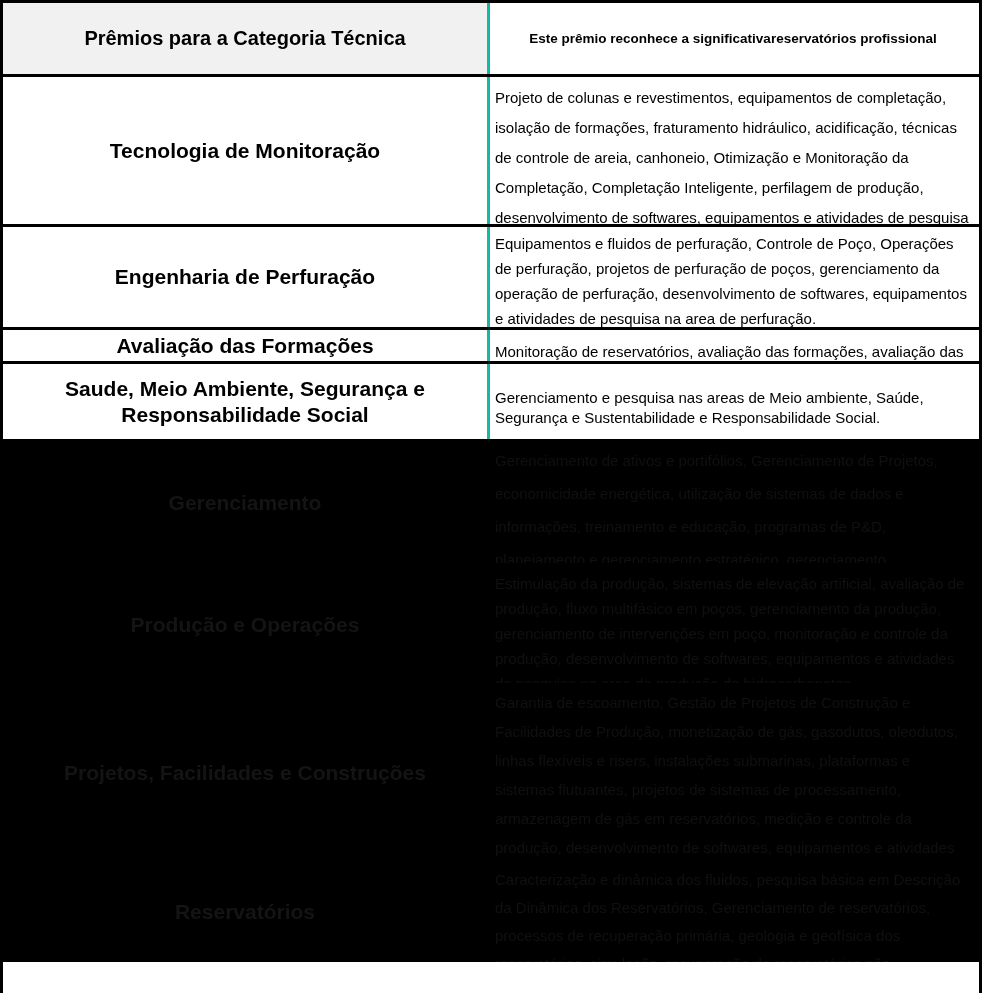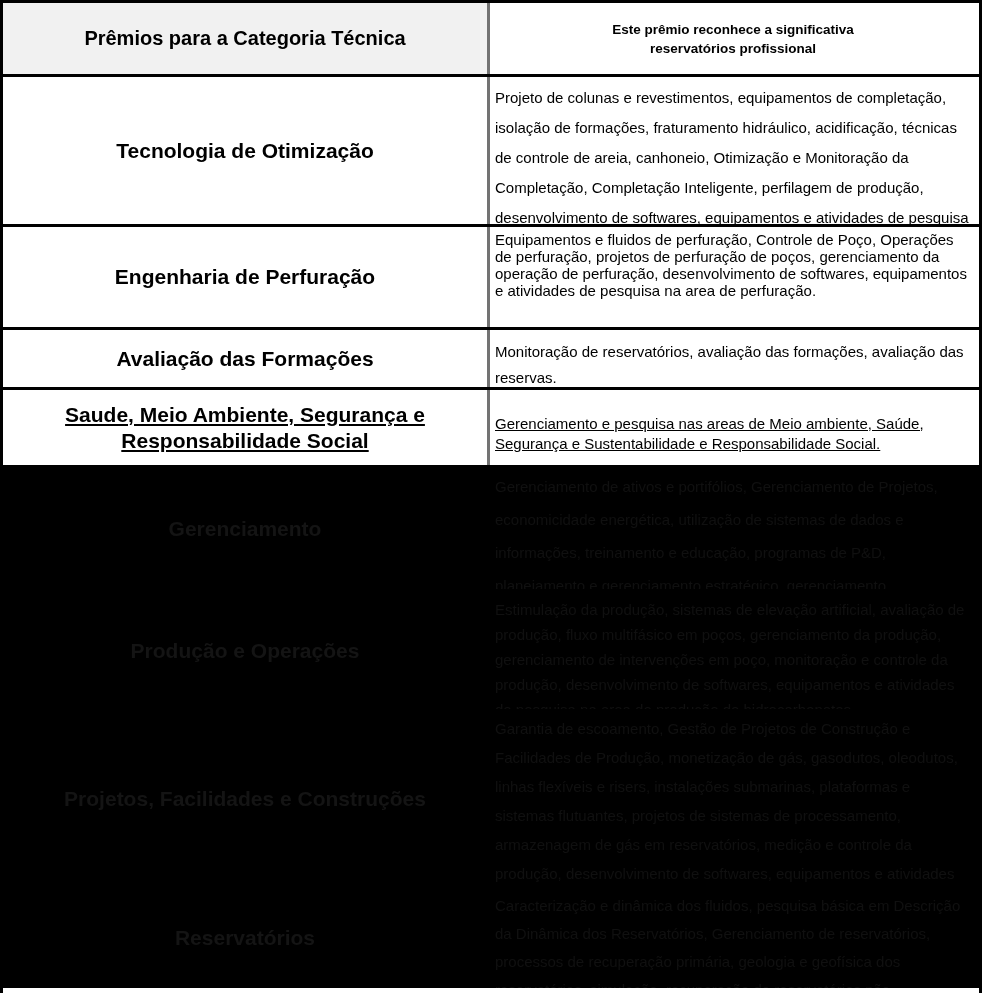--- a/index.html
+++ b/index.html
@@ -5,34 +5,34 @@
   html,body{margin:0;padding:0;background:#ffffff;}
   body{font-family:"Liberation Sans", sans-serif; color:#000;}
   .tbl{
     width:982px;height:993px;box-sizing:border-box;
     border-left:3px solid #000;border-right:3px solid #000;border-top:3px solid #000;
     background:#fff;overflow:hidden;
   }
   .row{display:flex;box-sizing:border-box;width:976px;}
   .sep{border-bottom:3px solid #000;}
   .cell{box-sizing:border-box;overflow:hidden;}
-  .left{width:487px;border-right:3px solid #737373;display:flex;align-items:center;justify-content:center;text-align:center;}
+  .left{width:487px;border-right:3px solid #14b8a6;display:flex;align-items:center;justify-content:center;text-align:center;}
   .right{width:486px;}
   
   .hdr{height:74px;}
   .hdr .left{background:#f1f1f1;font-weight:bold;font-size:20px;}
-  .hdr .right{display:flex;flex-direction:column;align-items:center;justify-content:center;font-weight:bold;font-size:13.5px;line-height:19px;text-align:right;}
+  .hdr .right{display:flex;flex-direction:row;align-items:center;justify-content:center;font-weight:bold;font-size:13.5px;line-height:19px;text-align:right;}
   
   .cat{font-weight:bold;font-size:21px;line-height:26px;padding:0 10px;}
   
   .desc{font-size:15px;padding:0 6px 0 5px;}
   .r1{height:150px;} .r1 .desc{line-height:30px;padding-top:6px;}
-  .r2{height:103px;} .r2 .desc{line-height:17px;padding-top:4px;}
-  .r3{height:60px;}  .r3 .desc{line-height:26px;padding-top:9px;}
-  .r4{height:78px;text-decoration:underline;}  .r4 .desc{line-height:20px;display:flex;align-items:center;margin-top:12px;}
+  .r2{height:103px;} .r2 .desc{line-height:25px;padding-top:4px;}
+  .r3{height:34px;}  .r3 .desc{line-height:26px;padding-top:9px;}
+  .r4{height:78px;}  .r4 .desc{line-height:20px;display:flex;align-items:center;margin-top:12px;}
   
   .dark{background:#000;color:#101010;}
   .dark .left{border-right-color:#000;}
   .dark .cat{color:#141414;}
   .darksep{border-bottom:3px solid #000;}
   .r5{height:124px;} .r5 .desc{line-height:33px;padding-top:2px;}
   .r6{height:120px;} .r6 .desc{line-height:25px;padding-top:5px;}
   .r7{height:176px;} .r7 .desc{line-height:29px;padding-top:2px;}
   .r8{height:100px;} .r8 .desc{line-height:28px;padding-top:4px;}
 </style>
@@ -43,21 +43,21 @@
 
   <div class="row hdr sep">
     <div class="cell left">Prêmios para a Categoria Técnica</div>
     <div class="cell right">
       <div>Este prêmio reconhece a significativa</div>
       <div>reservatórios profissional</div>
     </div>
   </div>
 
   <div class="row r1 sep">
-    <div class="cell left cat">Tecnologia de Otimização</div>
+    <div class="cell left cat">Tecnologia de Monitoração</div>
     <div class="cell right desc">Projeto de colunas e revestimentos, equipamentos de completação, isolação de formações, fraturamento hidráulico, acidificação, técnicas de controle de areia,  canhoneio, Otimização e Monitoração da Completação, Completação Inteligente, perfilagem de produção, desenvolvimento de softwares, equipamentos e atividades de pesquisa na area de completação.</div>
   </div>
 
   <div class="row r2 sep">
     <div class="cell left cat">Engenharia de Perfuração</div>
     <div class="cell right desc">Equipamentos e fluidos de perfuração, Controle de Poço, Operações de perfuração, projetos de perfuração de poços, gerenciamento da operação de perfuração, desenvolvimento de softwares, equipamentos e atividades de pesquisa na area de perfuração.</div>
   </div>
 
   <div class="row r3 sep">
     <div class="cell left cat">Avaliação das Formações</div>

